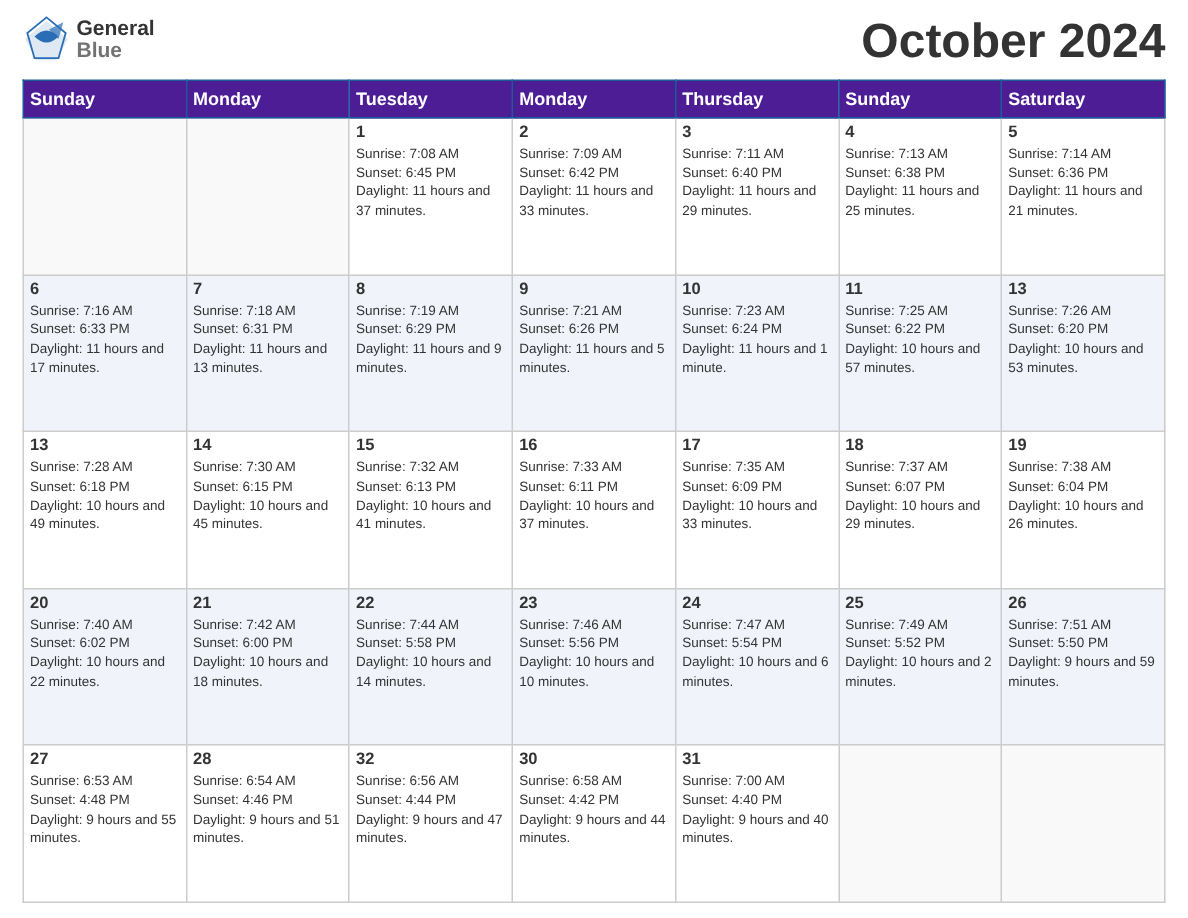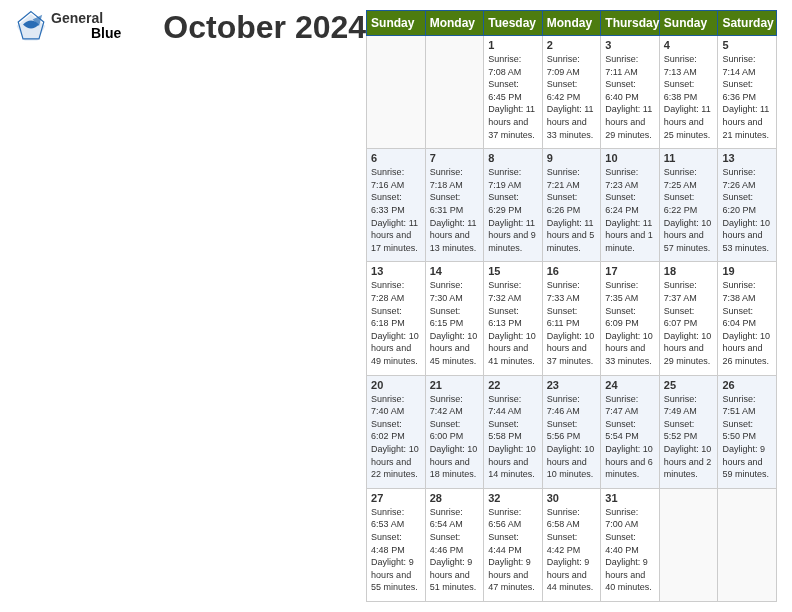--- a/index.html
+++ b/index.html
@@ -8,21 +8,21 @@
       background: #fff;
       width: 792px;
       height: 612px;
       overflow: hidden;
     }
     .page {
       width: 792px;
       height: 612px;
       padding: 10px 15px;
       display: flex;
-      flex-direction: row;
+      flex-direction: column;
     }
     .header {
       display: flex;
       justify-content: space-between;
       align-items: flex-start;
       margin-bottom: 8px;
     }
     .logo {
       display: flex;
       align-items: center;
@@ -34,22 +34,21 @@
       line-height: 1.1;
     }
     .logo-general {
       font-size: 14px;
       font-weight: bold;
       color: #333;
     }
     .logo-blue {
       font-size: 14px;
       font-weight: bold;
-      color: #000000;
-      margin-left: 40px;
+      color: #737373;
     }
     .logo-icon {
       width: 32px;
       height: 32px;
     }
     .title-area {
       text-align: right;
       margin-left: 42px;
     }
     .month-title {
@@ -63,21 +62,21 @@
       color: #555;
     }
     .calendar {
       flex: 1;
       border: 1px solid #ccc;
       border-collapse: collapse;
       width: 100%;
       table-layout: fixed;
     }
     .calendar th {
-      background: #4d7c0f;
+      background: #4c1d95;
       color: #fff;
       font-size: 12px;
       font-weight: bold;
       padding: 5px 4px;
       text-align: left;
       border: 1px solid #1a5a9a;
     }
     .calendar td {
       border: 1px solid #ccc;
       vertical-align: top;

